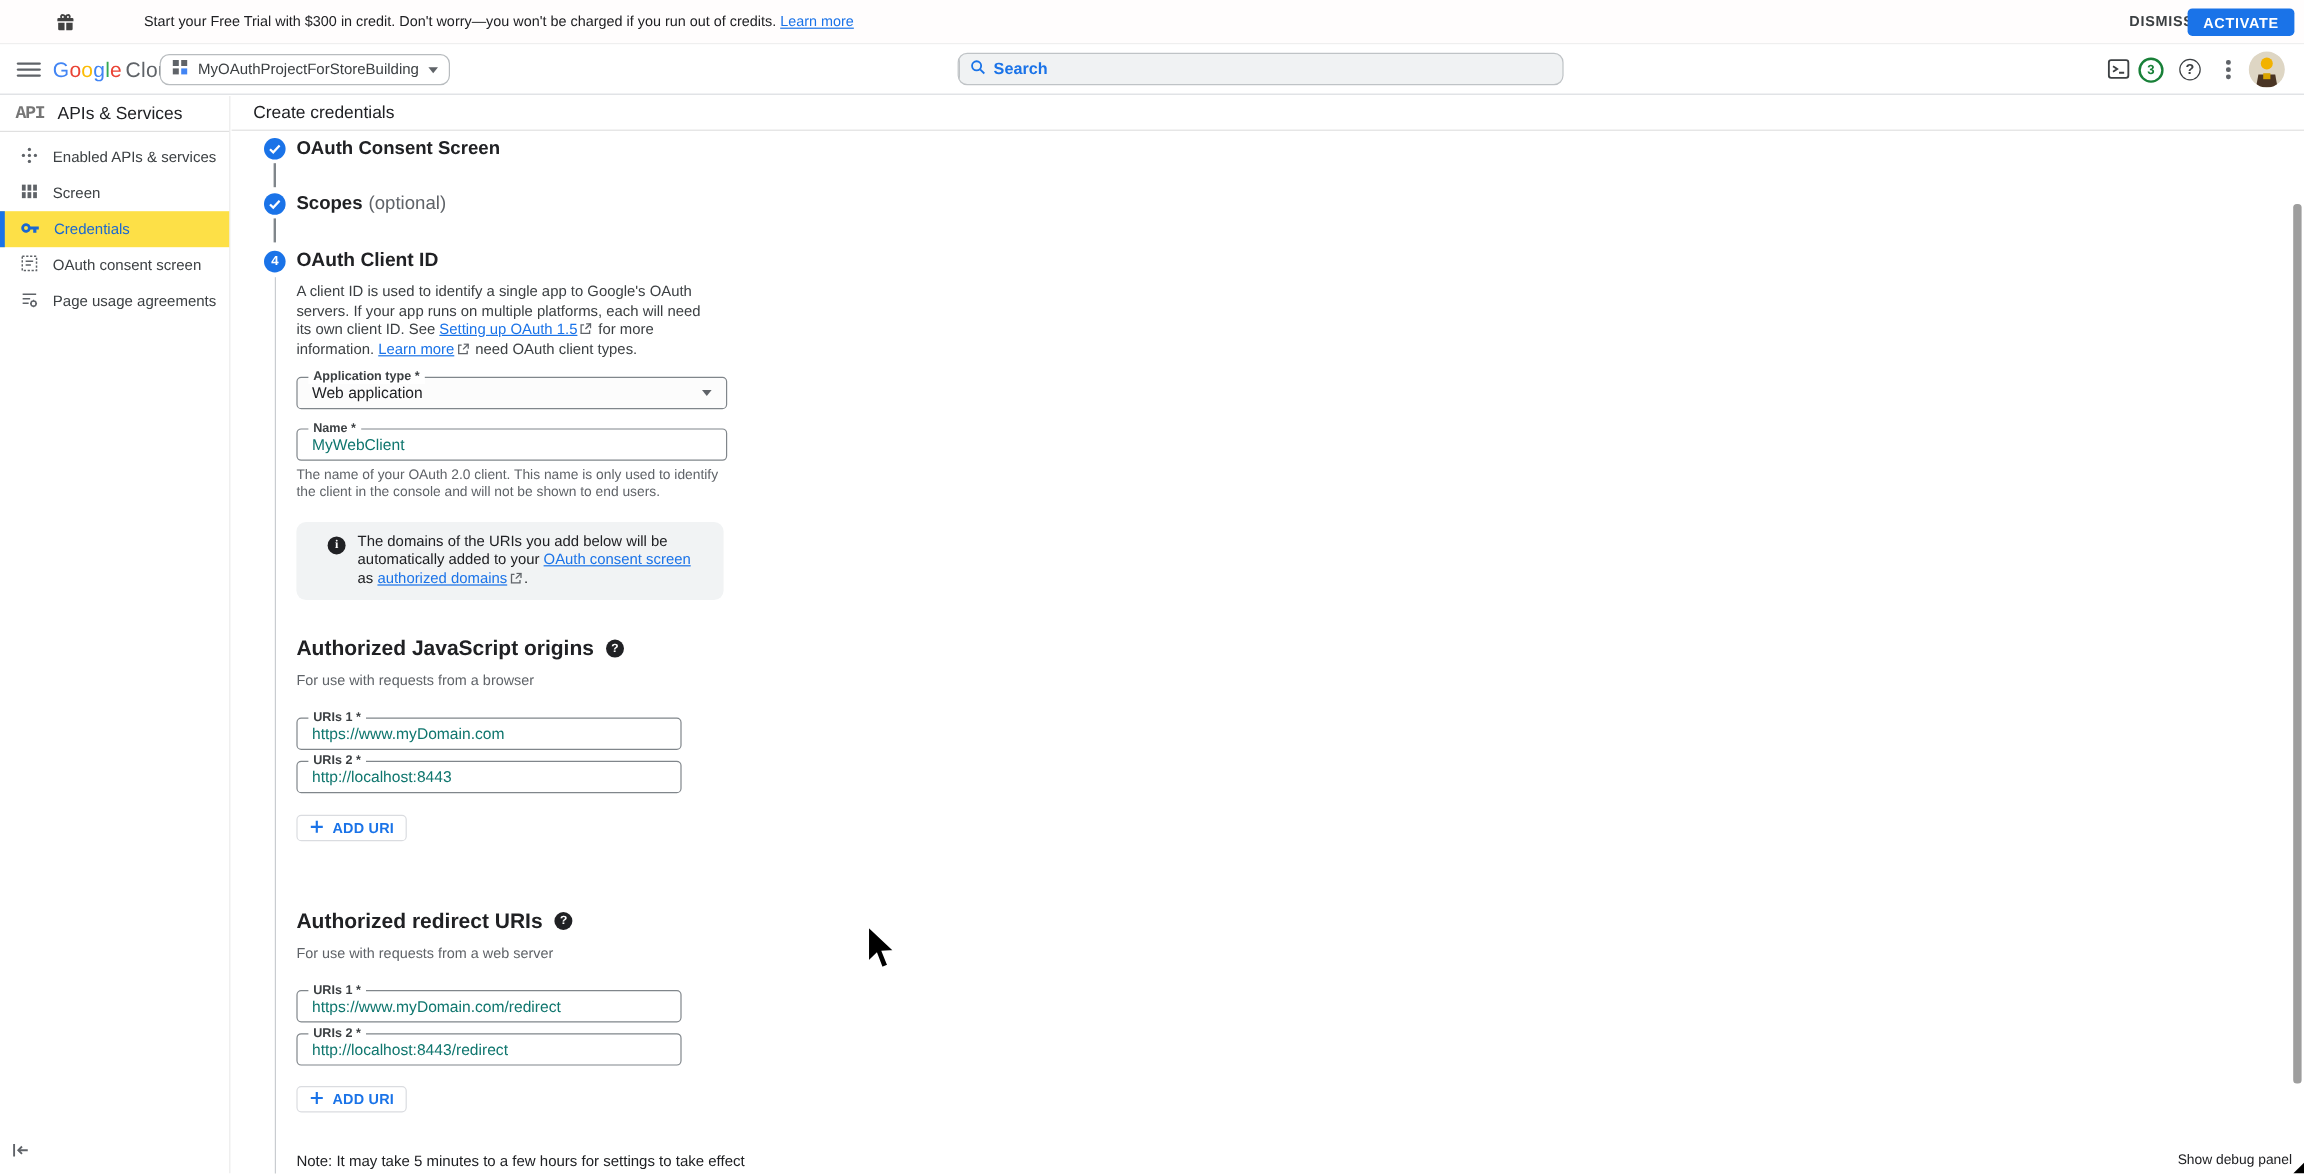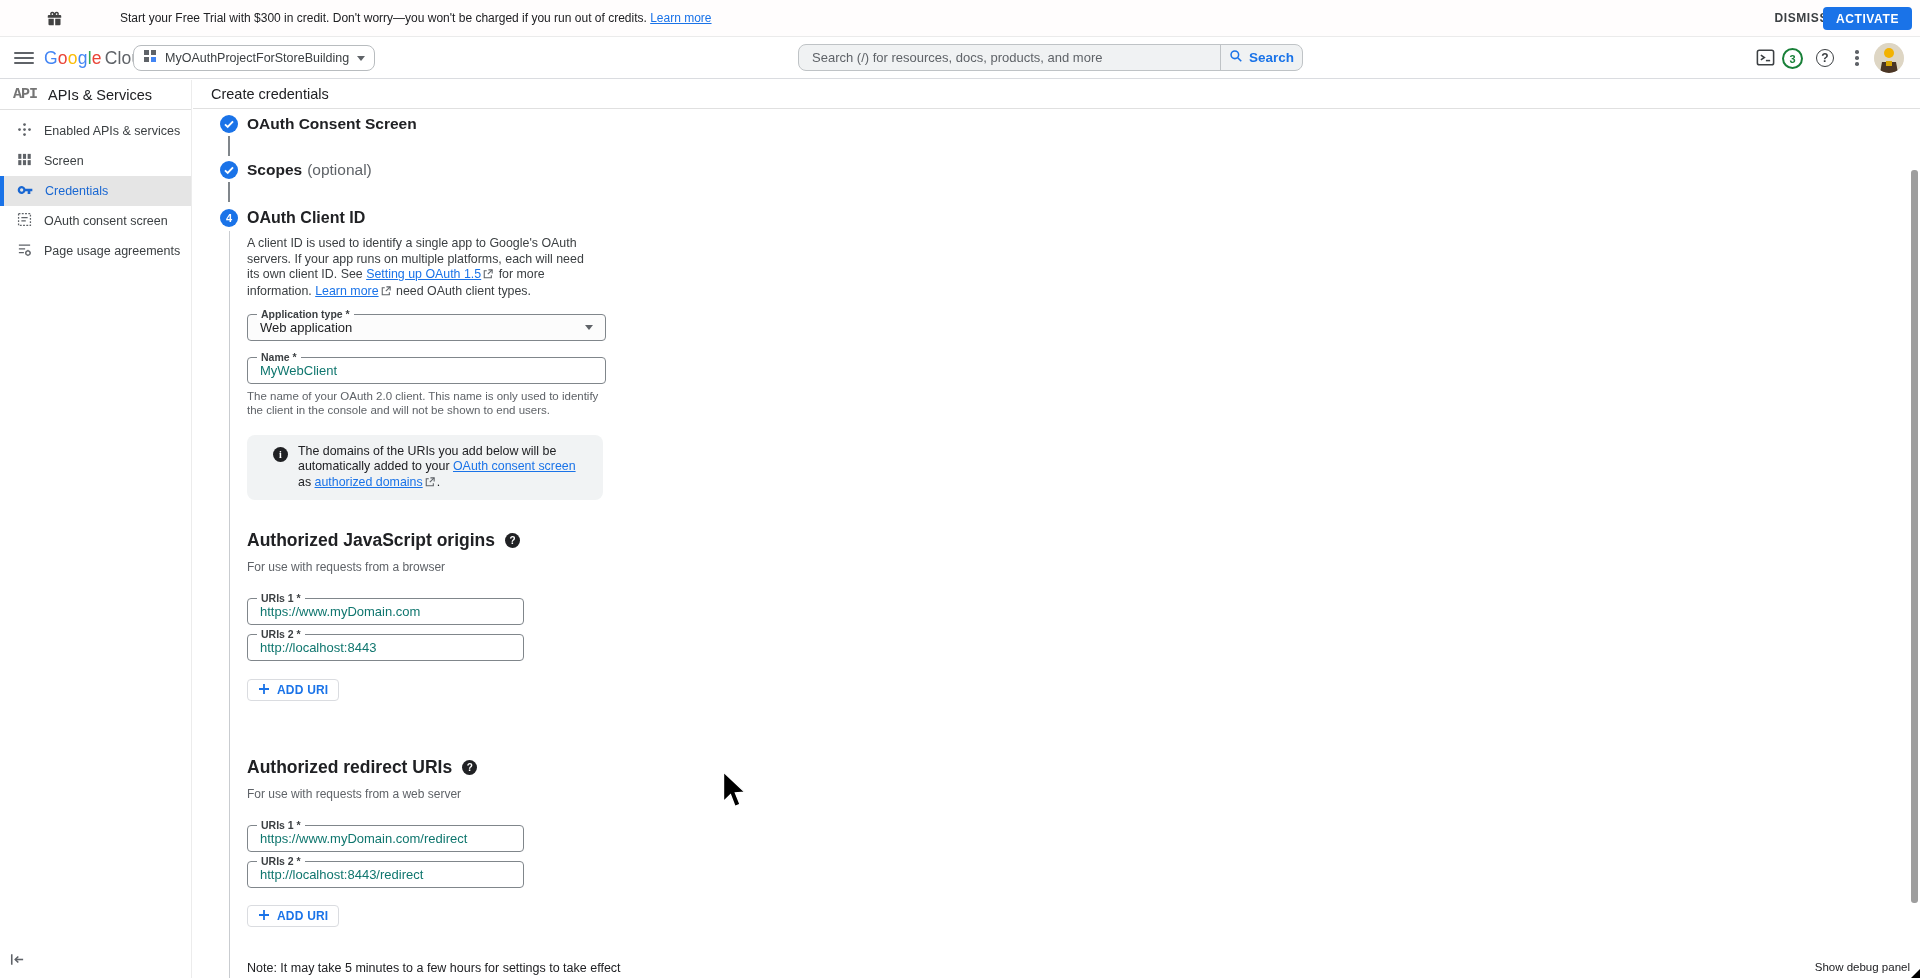--- a/index.html
+++ b/index.html
@@ -37,21 +37,21 @@
   .more-dots i { width:3.5px; height:3.5px; background:#5f6368; border-radius:50%; }
   .avatar { left:1874px; top:6px; width:30px; height:30px; border-radius:50%; background:#e6e0d4; overflow:hidden; }
   
   .sidebar { position:absolute; top:80px; left:0; width:192px; bottom:0; background:#fff; border-right:1px solid #ececec; }
   .sb-head { height:30px; display:flex; align-items:center; gap:11px; padding-left:13px; border-bottom:1px solid #e0e0e0; }
   .sb-logo { font-family:"Liberation Mono", monospace; font-weight:700; font-size:15px; letter-spacing:-1px; color:#757575; }
   .sb-title { font-size:14.5px; font-weight:500; color:#202124; }
   .sb-list { margin-top:6px; }
   .sb-item { height:30px; display:flex; align-items:center; gap:12px; padding-left:17px; font-size:12.5px; color:#3c4043; cursor:pointer; position:relative; }
   .sb-item svg { flex:0 0 auto; }
-  .sb-item.selected { background:#e5e5e5; color:#1967d2; }
+  .sb-item.selected { background:#fde047; color:#1967d2; }
   .sb-item.selected::before { content:""; position:absolute; left:0; top:0; bottom:0; width:4px; background:#1a73e8; }
   
   .main { position:absolute; left:193px; top:80px; right:0; bottom:0; background:#fff; }
   .main-title-row { height:29px; border-bottom:1px solid #e0e0e0; display:flex; align-items:center; padding-left:18px; font-size:14.5px; color:#202124; }
   .content { padding:6px 0 0 27px; }
   .step-row { display:flex; align-items:center; }
   .step-row.mt5 { margin-top:5px; }
   .circle { width:18px; height:18px; border-radius:50%; background:#1a73e8; color:#fff; display:flex; align-items:center; justify-content:center; flex:0 0 auto; font-size:11px; font-weight:700; }
   .step-title { margin-left:9px; font-size:15.5px; font-weight:700; line-height:18px; color:#202124; }
   .step-suffix { font-weight:400; color:#5f6368; margin-left:5px; }
@@ -59,21 +59,21 @@
   .step4 { display:flex; margin-top:7px; align-items:stretch; }
   .rail { width:18px; display:flex; flex-direction:column; align-items:center; }
   .rail-line { width:1px; flex:1; background:#c9ccd0; margin-top:4px; }
   .step4-body { margin-left:9px; padding-bottom:4px; }
   .step4-title { margin:0; font-size:16px; font-weight:700; line-height:18px; }
   .desc { width:352px; margin:9px 0 0; font-size:12.4px; line-height:15.6px; color:#3c4043; }
   a.lnk { color:#1a73e8; text-decoration:underline; cursor:pointer; }
   .ext-ic { display:inline-block; vertical-align:-1px; margin:0 2px; }
   .field { position:relative; height:27px; border:1px solid #80868b; border-radius:4px; background:#fff; display:flex; align-items:center; padding:0 12px; font-size:13px; color:#202124; }
   .field.wide { width:359px; }
-  .field.uri { width:277px; }
+  .field.uri { width:321px; }
   .field.select { justify-content:space-between; cursor:pointer; background:#fcfcfc; }
   .flabel { position:absolute; top:-6px; left:9px; background:#fff; padding:0 4px; font-size:10.5px; line-height:11px; font-weight:700; color:#3c4043; white-space:nowrap; }
   .field input { width:100%; border:none; outline:none; background:transparent; padding:0; font-family:inherit; font-size:13px; color:#0f766e; }
   .mt14{margin-top:14px}.mt16{margin-top:16px}.mt24{margin-top:24px}.mt9{margin-top:9px}
   .helper { width:352px; margin-top:6px; font-size:11.5px; line-height:13.8px; color:#5f6368; }
   .infobox { margin-top:17px; width:356px; background:#f1f3f4; border-radius:8px; display:flex; align-items:flex-start; padding:9px 12px 9px 26px; }
   .info-ic { width:15px; height:15px; border-radius:50%; background:#202124; color:#fff; font-size:10px; font-weight:700; font-family:"Liberation Serif", serif; display:flex; align-items:center; justify-content:center; flex:0 0 auto; margin-top:3px; }
   .infobox .itext { margin-left:10px; width:292px; font-size:12.4px; line-height:15.5px; color:#202124; }
   .section-h { margin:30px 0 0; display:flex; align-items:center; gap:10px; font-size:17.5px; font-weight:700; color:#202124; }
   .section-h.mt56 { margin-top:56px; }
@@ -116,21 +116,20 @@
           <rect x="1" y="1" width="5" height="5" fill="#5f6368"></rect>
           <rect x="8" y="1" width="5" height="5" fill="#5f6368"></rect>
           <rect x="1" y="8" width="5" height="5" fill="#5f6368"></rect>
           <rect x="8" y="8" width="5" height="5" fill="#4285F4"></rect>
         </svg>
     </span>
     <span class="project-name">MyOAuthProjectForStoreBuilding</span>
     <span class="caret-down"></span>
   </div>
   <div class="search-box">
-    <input type="text" placeholder="Search (/) for resources, docs, products, and more" style="">
     <div class="search-btn">
       <span><svg width="14" height="14" viewBox="0 0 24 24" fill="none" stroke="#1a73e8" stroke-width="2.6">
             <circle cx="10" cy="10" r="6.5"></circle>
             <path d="M15 15l6 6"></path>
           </svg></span>
       <span>Search</span>
     </div>
   </div>
   <span class="hicon" style="left:1756px; top:12px;">
     <svg width="19" height="17" viewBox="0 0 24 22" fill="none" stroke="#3c4043" stroke-width="2">

